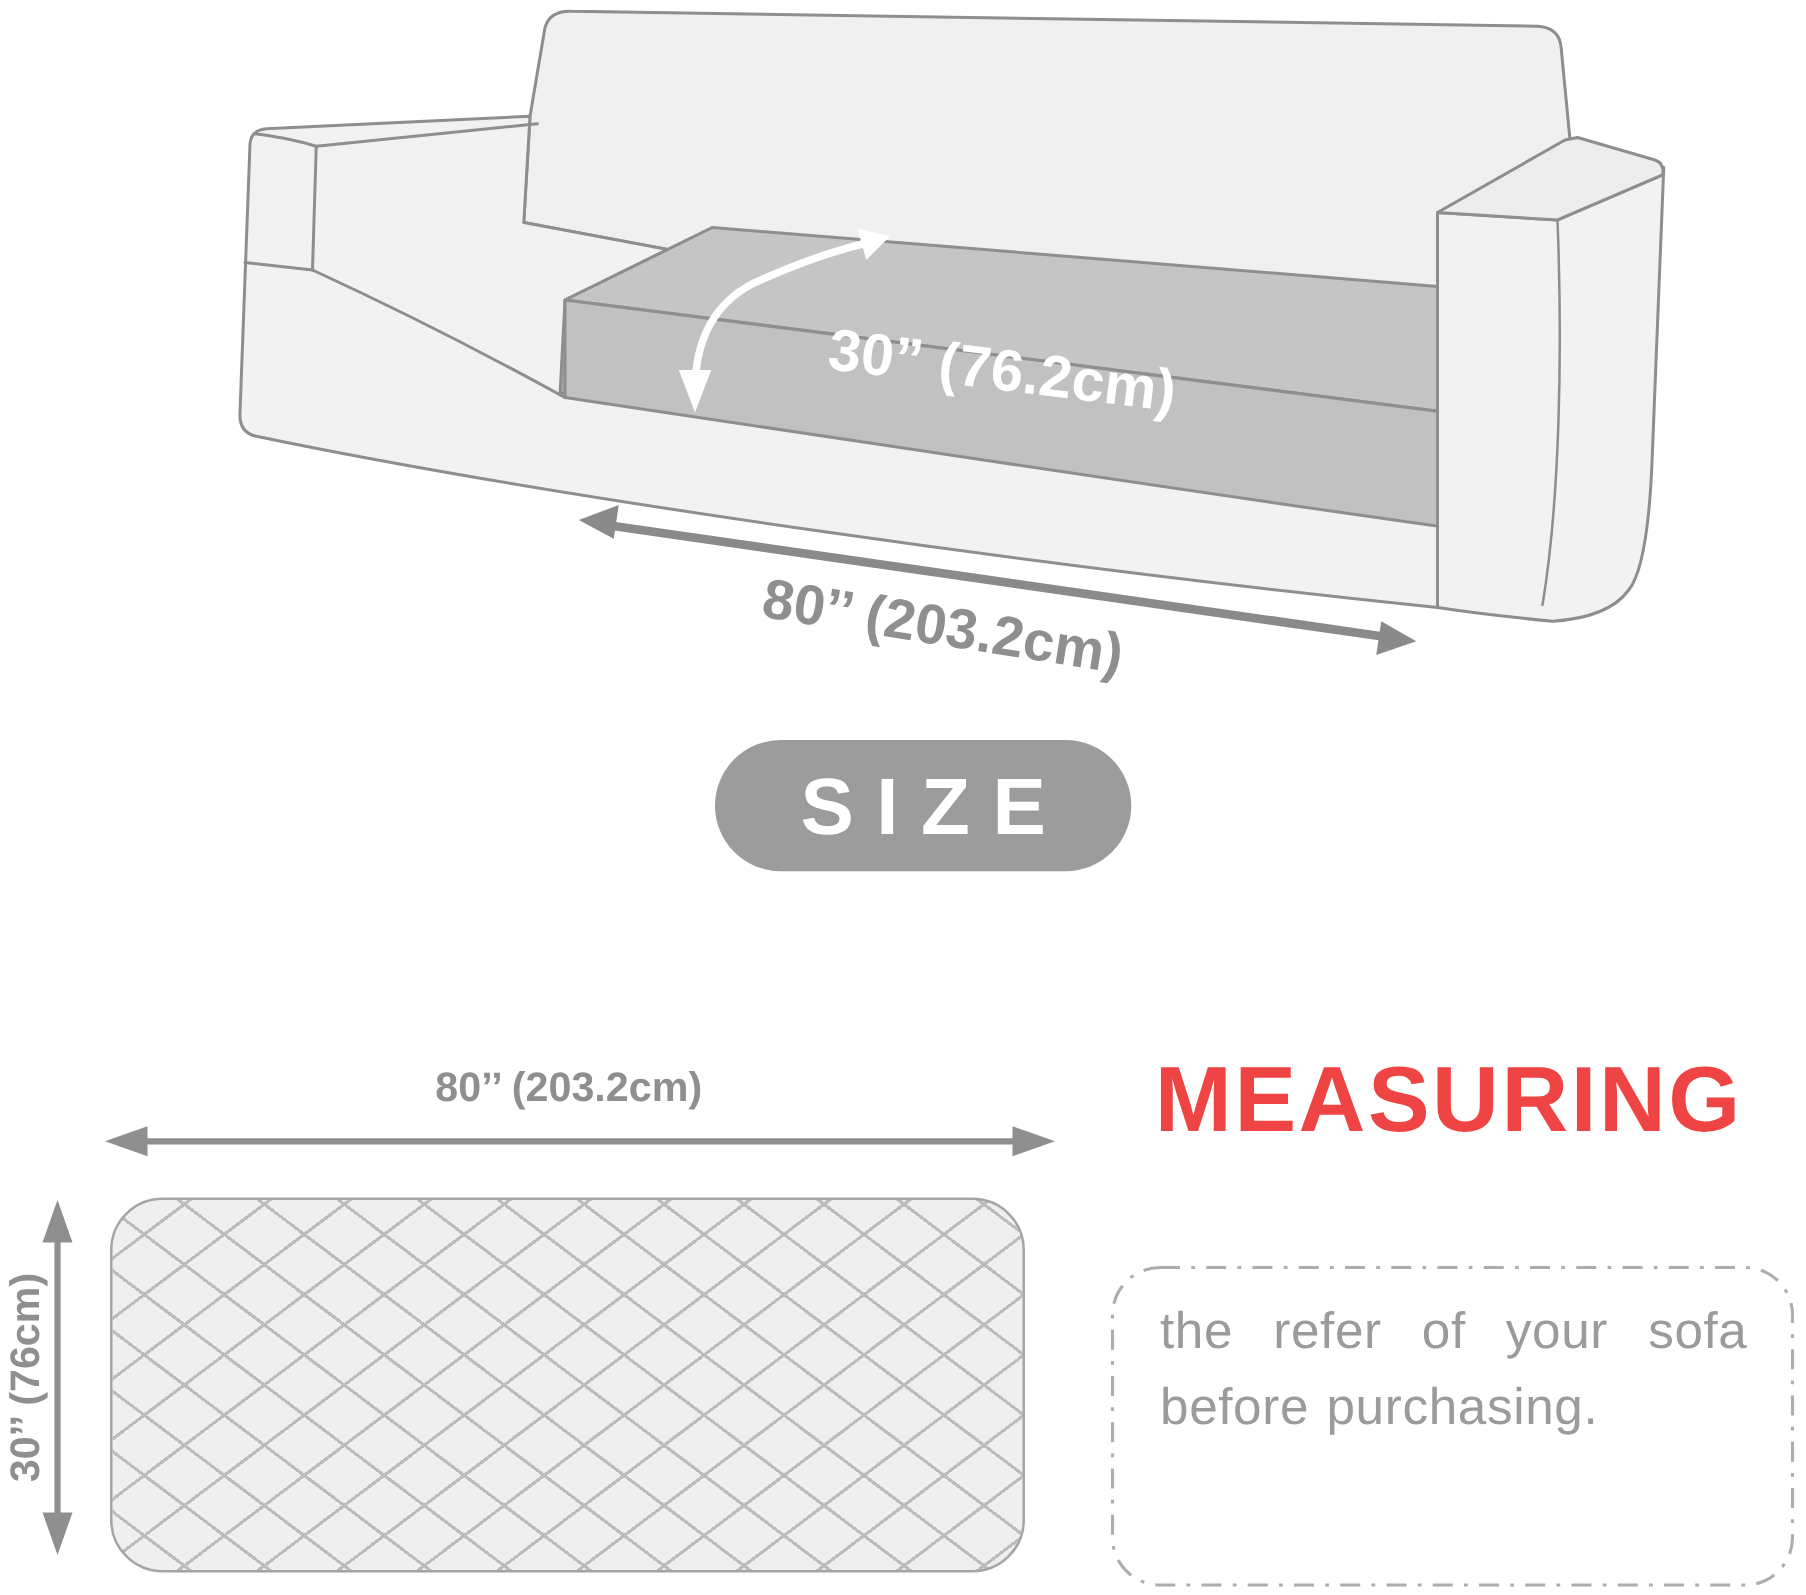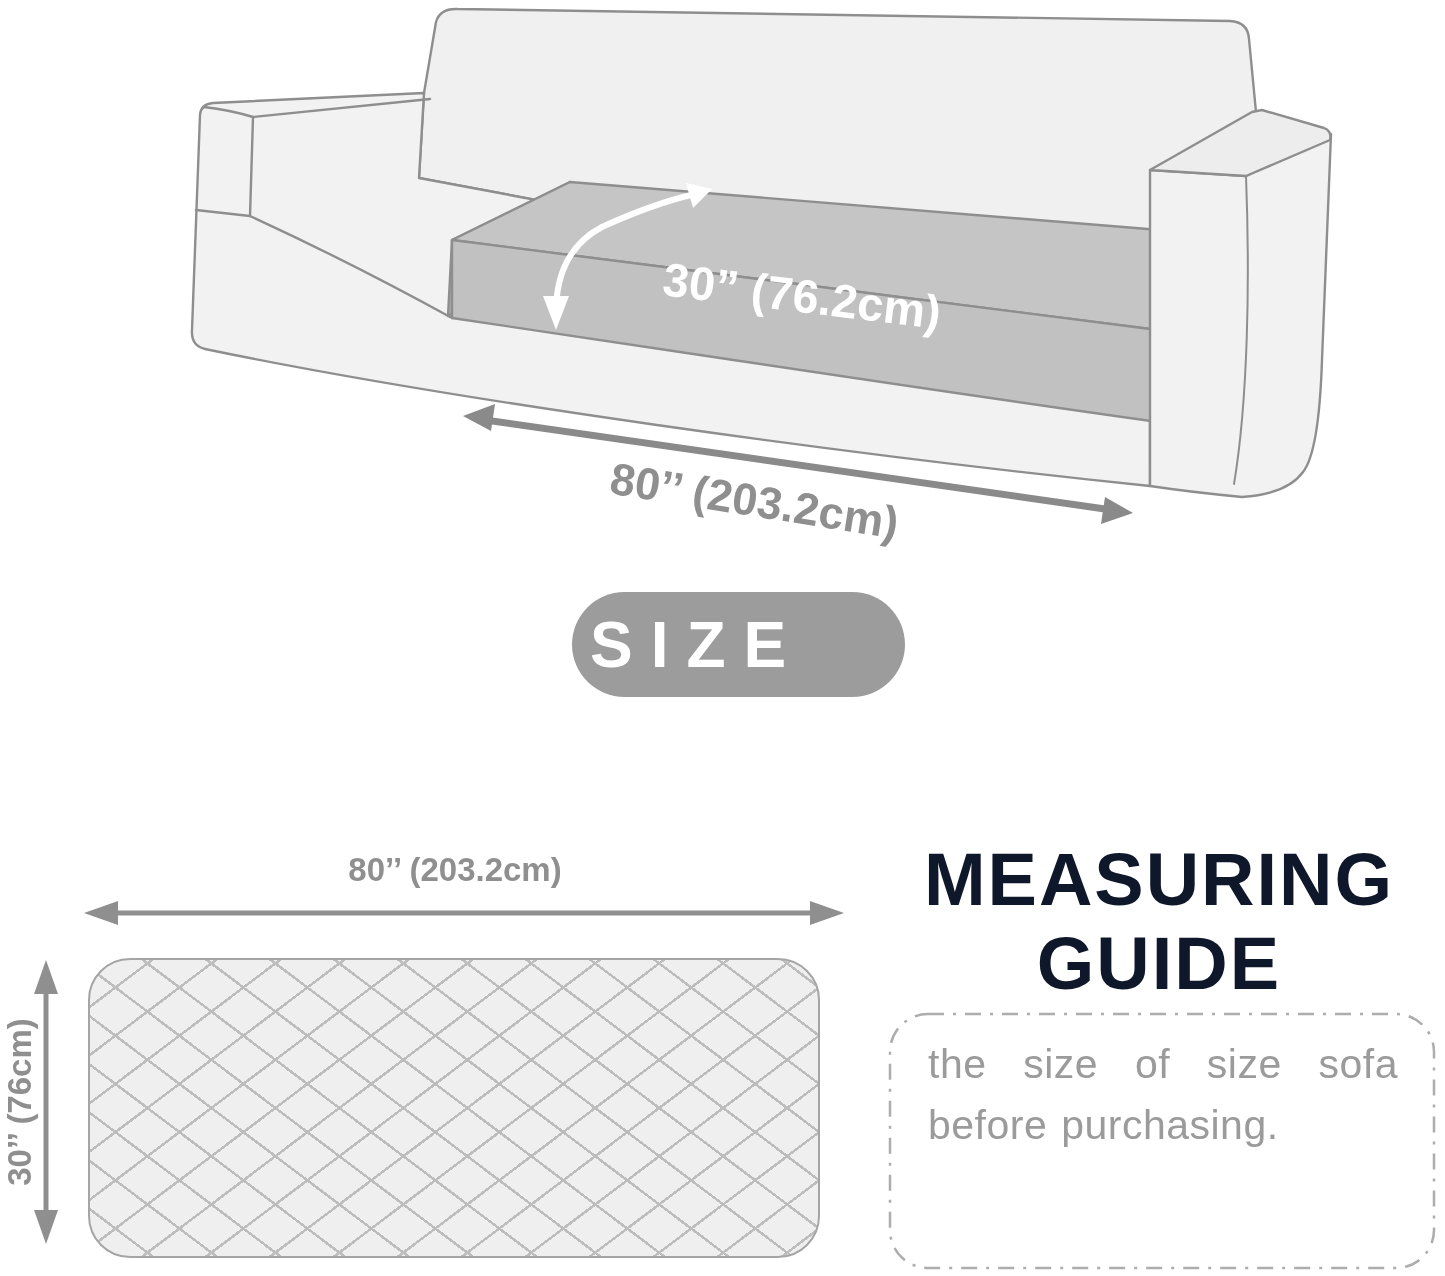--- a/index.html
+++ b/index.html
@@ -11,21 +11,21 @@
     overflow:hidden;
   }
   svg{display:block;}
   .abs{position:absolute;}
 
   
   .size-badge{
     position:absolute;
     left:572px;top:592px;width:333px;height:105px;
     background:#9c9c9c;border-radius:53px;
-    display:flex;align-items:center;justify-content:flex-start;
+    display:flex;align-items:center;justify-content:center;
   }
   .size-badge span{
     color:#ffffff;font-size:64px;font-weight:700;
     letter-spacing:18px;padding-left:18px; 
   }
 
   
   .quilt{
     position:absolute;left:88px;top:958px;width:732px;height:300px;
     border:2px solid #a5a5a5;border-radius:42px;
@@ -42,21 +42,21 @@
   }
   .flat-height-label{
     position:absolute;left:-110px;top:1082px;width:260px;height:40px;
     text-align:center;font-size:33px;font-weight:700;color:#8f8f8f;
     line-height:40px;transform:rotate(-90deg);white-space:nowrap;
   }
 
   
   .mg-title{
     position:absolute;left:878px;top:838px;width:562px;
-    text-align:center;color:#0f172a;font-weight:700;
+    text-align:center;color:#ef4444;font-weight:700;
     font-size:74px;line-height:84px;letter-spacing:2px;
     white-space:nowrap;
   }
   .note-box{
     position:absolute;left:888px;top:1012px;width:548px;height:258px;
   }
   .note-box .border-svg{position:absolute;left:0;top:0;}
   .note-text{
     position:absolute;left:40px;top:22px;right:38px;
     color:#9b9b9b;font-size:41px;line-height:61px;
@@ -132,26 +132,25 @@
       <polygon points="46,404 34,370 58,370"></polygon>
     </g>
   </svg>
 
   <div class="quilt"></div>
 
   <div class="flat-height-label">30’’  (76cm)</div>
 
   <div class="mg-title">
     <div>MEASURING</div>
-    <div>GUIDE</div>
   </div>
 
   <div class="note-box">
     <svg class="border-svg" width="548" height="258" viewBox="0 0 548 258">
       <rect x="2" y="2" width="544" height="254" rx="38" ry="38" fill="none" stroke="#adadad" stroke-width="2.5" stroke-dasharray="16 9 3 9"></rect>
     </svg>
     <div class="note-text">
-      <div class="note-line">the size of size sofa</div>
+      <div class="note-line">the refer of your sofa</div>
       <div class="note-line last">before purchasing.</div>
     </div>
   </div>
 
 </div>
 
 </body></html>

